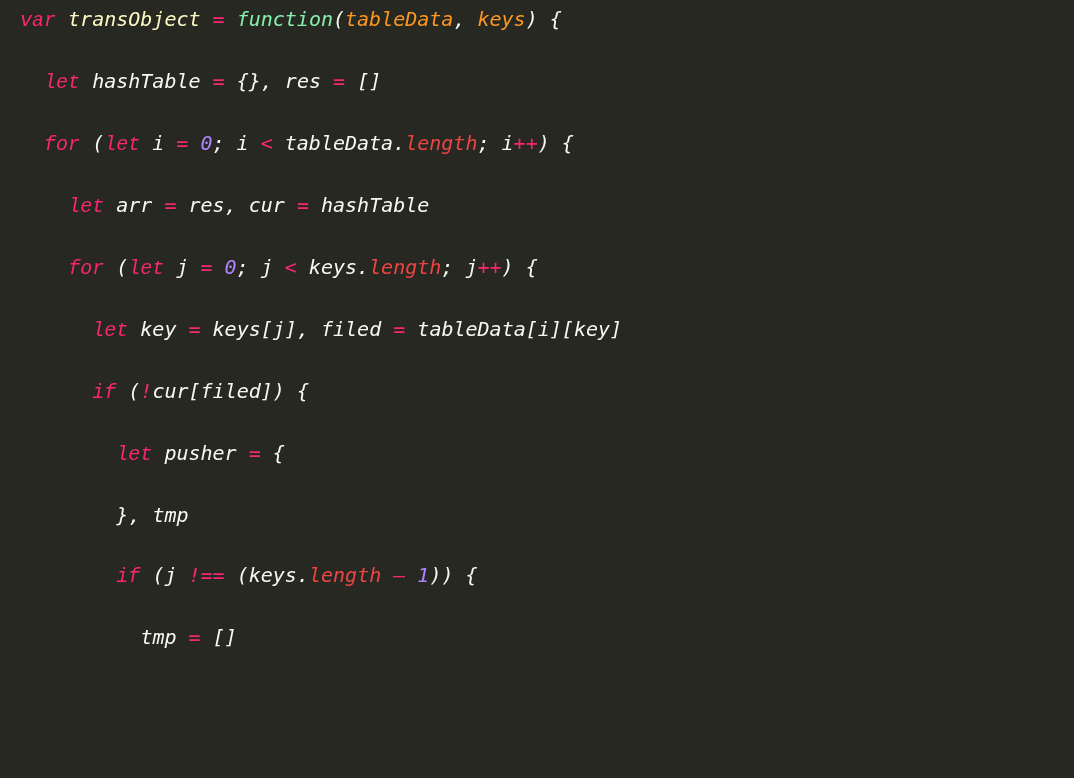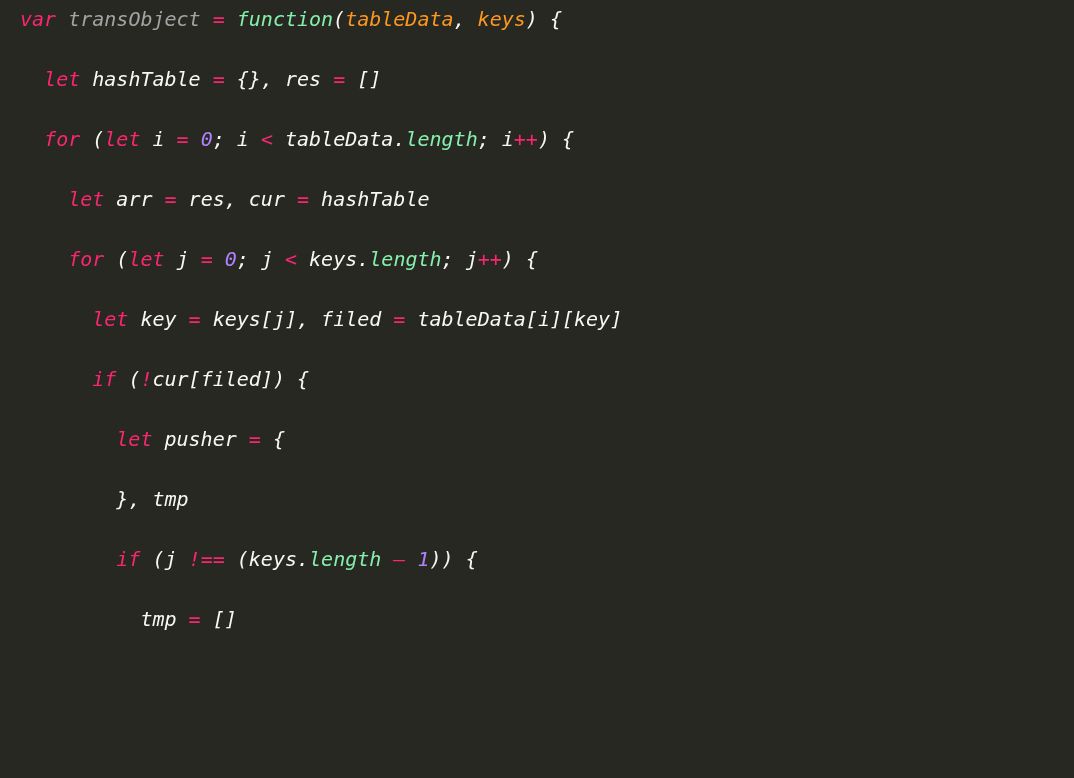--- a/index.html
+++ b/index.html
@@ -13,27 +13,27 @@
     padding: 4px 0 4px 20px;
     width: 1074px;
     height: 778px;
     overflow: hidden;
   }
   .code-line {
     white-space: pre;
     position: relative;
   }
   
-  .kw   { color: #f92672; }   
+  .kw   { color: #f92672; font-family: Liberation Mono, monospace; }   
   .op   { color: #f92672; }   
   .st   { color: #86efac; }   
-  .fn   { color: #a3a3a3; }   
+  .fn   { color: #fef9c3; }   
   .prm  { color: #fd971f; }   
   .num  { color: #ae81ff; }   
-  .prop { color: #86efac; }   
+  .prop { color: #ef4444; }   
   .pln  { color: #f8f8f2; }   
 </style>
 </head>
 <body>
 
 <pre><div class="code-line"><span class="kw">var</span><span class="pln"> </span><span class="fn">transObject</span><span class="pln"> </span><span class="op">=</span><span class="pln"> </span><span class="st">function</span><span class="pln">(</span><span class="prm">tableData</span><span class="pln">,</span><span class="pln"> </span><span class="prm">keys</span><span class="pln">)</span><span class="pln"> </span><span class="pln">{</span></div>
 <div class="code-line"><span class="pln">  </span><span class="kw">let</span><span class="pln"> </span><span class="pln">hashTable</span><span class="pln"> </span><span class="op">=</span><span class="pln"> </span><span class="pln">{</span><span class="pln">}</span><span class="pln">,</span><span class="pln"> </span><span class="pln">res</span><span class="pln"> </span><span class="op">=</span><span class="pln"> </span><span class="pln">[</span><span class="pln">]</span></div>
 <div class="code-line"><span class="pln">  </span><span class="kw">for</span><span class="pln"> </span><span class="pln">(</span><span class="kw">let</span><span class="pln"> </span><span class="pln">i</span><span class="pln"> </span><span class="op">=</span><span class="pln"> </span><span class="num">0</span><span class="pln">;</span><span class="pln"> </span><span class="pln">i</span><span class="pln"> </span><span class="op">&lt;</span><span class="pln"> </span><span class="pln">tableData</span><span class="pln">.</span><span class="prop">length</span><span class="pln">;</span><span class="pln"> </span><span class="pln">i</span><span class="op">++</span><span class="pln">)</span><span class="pln"> </span><span class="pln">{</span></div>
 <div class="code-line"><span class="pln">    </span><span class="kw">let</span><span class="pln"> </span><span class="pln">arr</span><span class="pln"> </span><span class="op">=</span><span class="pln"> </span><span class="pln">res</span><span class="pln">,</span><span class="pln"> </span><span class="pln">cur</span><span class="pln"> </span><span class="op">=</span><span class="pln"> </span><span class="pln">hashTable</span></div>
 <div class="code-line"><span class="pln">    </span><span class="kw">for</span><span class="pln"> </span><span class="pln">(</span><span class="kw">let</span><span class="pln"> </span><span class="pln">j</span><span class="pln"> </span><span class="op">=</span><span class="pln"> </span><span class="num">0</span><span class="pln">;</span><span class="pln"> </span><span class="pln">j</span><span class="pln"> </span><span class="op">&lt;</span><span class="pln"> </span><span class="pln">keys</span><span class="pln">.</span><span class="prop">length</span><span class="pln">;</span><span class="pln"> </span><span class="pln">j</span><span class="op">++</span><span class="pln">)</span><span class="pln"> </span><span class="pln">{</span></div>

